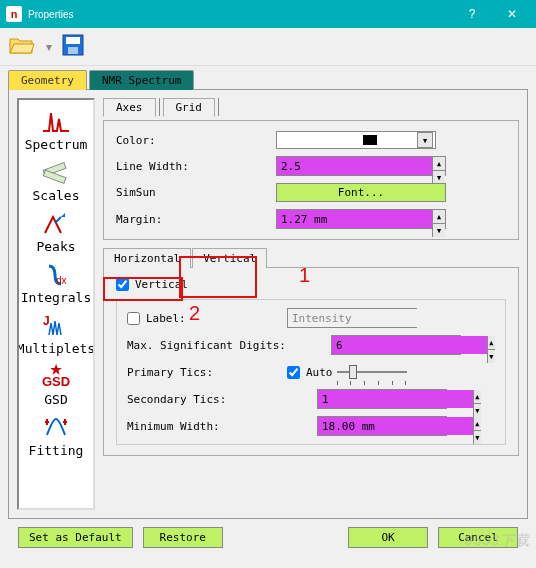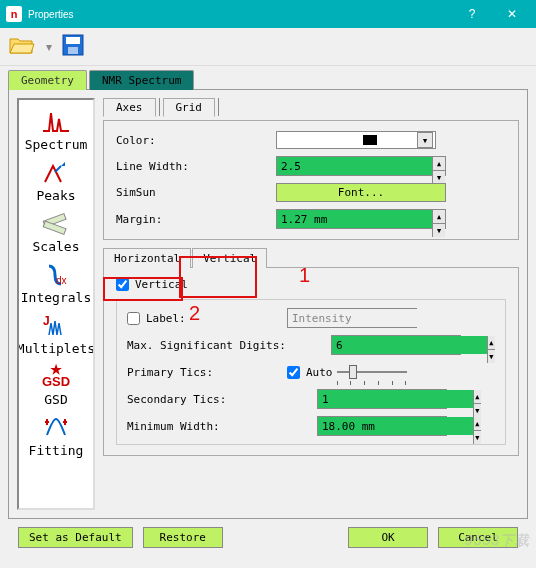--- a/index.html
+++ b/index.html
@@ -50,21 +50,21 @@
   }
   .tabs-outer {
     display: flex;
     border-bottom: none;
     margin-bottom: -1px;
   }
   .tab {
     padding: 3px 12px;
     border: 1px solid #999;
     border-bottom: none;
-    background: #bef264;
+    background: #fde047;
     margin-right: 2px;
     border-radius: 2px 2px 0 0;
     font-family: "Lucida Console", monospace;
     font-size: 11px;
     cursor: default;
   }
   .tab.active {
     background: #0f766e;
     position: relative;
     z-index: 2;
@@ -158,21 +158,21 @@
     height: 20px;
     border: 1px solid #888;
     background: #fff;
   }
   .spinner input {
     flex: 1;
     border: none;
     padding: 0 4px;
     font-family: "Lucida Console", monospace;
     font-size: 11px;
-    background: #22c55e;
+    background: #d946ef;
   }
   .spinner.disabled input { background: #f0f0f0; color: #888; }
   .spin-btns { width: 16px; display: flex; flex-direction: column; }
   .spin-btns div {
     flex:1; border-left: 1px solid #888;
     background: #e8e8e8; display:flex;align-items:center;justify-content:center;
   }
   .spin-btns div:first-child { border-bottom: 1px solid #888; }
   .btn {
     border: 1px solid #888;
@@ -292,32 +292,32 @@
 
     <div class="sidepanel">
       <div class="side-item">
         <svg viewBox="0 0 30 26">
             <path d="M2 22 L8 22 L10 4 L12 22 L16 22 L18 10 L20 22 L28 22" stroke="#c00" fill="none" stroke-width="2"></path>
           </svg>
         <span>Spectrum</span>
       </div>
       <div class="side-item">
         <svg viewBox="0 0 30 26">
+            <rect x="4" y="6" width="22" height="6" fill="#dcecc9" stroke="#888" transform="rotate(-20 15 13)"></rect>
+            <rect x="4" y="14" width="22" height="6" fill="#dcecc9" stroke="#888" transform="rotate(20 15 13)"></rect>
+          </svg>
+        <span>Scales</span>
+      </div>
+      <div class="side-item">
+        <svg viewBox="0 0 30 26">
             <path d="M4 22 L12 6 L20 22" stroke="#c00" fill="none" stroke-width="2"></path>
             <path d="M20 6 L24 2 L24 6 Z" fill="#06c"></path>
             <line x1="20" y1="6" x2="14" y2="12" stroke="#06c" stroke-width="2"></line>
           </svg>
         <span>Peaks</span>
-      </div>
-      <div class="side-item">
-        <svg viewBox="0 0 30 26">
-            <rect x="4" y="6" width="22" height="6" fill="#dcecc9" stroke="#888" transform="rotate(-20 15 13)"></rect>
-            <rect x="4" y="14" width="22" height="6" fill="#dcecc9" stroke="#888" transform="rotate(20 15 13)"></rect>
-          </svg>
-        <span>Scales</span>
       </div>
       <div class="side-item">
         <svg viewBox="0 0 30 26">
             <path d="M8 4 Q14 4 14 13 Q14 22 20 22" stroke="#06c" fill="none" stroke-width="3"></path>
             <text x="15" y="22" font-size="10" fill="#c00">dx</text>
           </svg>
         <span>Integrals</span>
       </div>
       <div class="side-item">
         <svg viewBox="0 0 30 26">

